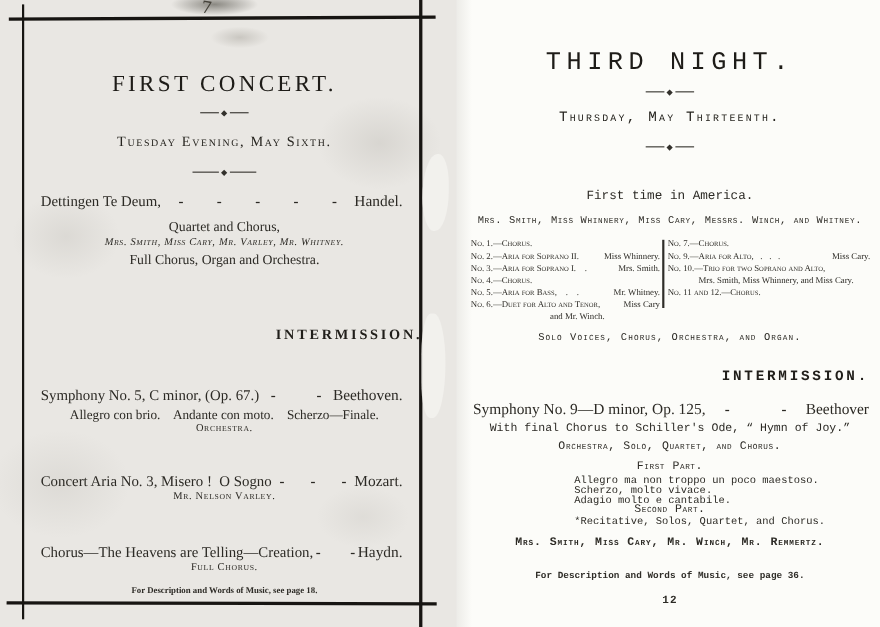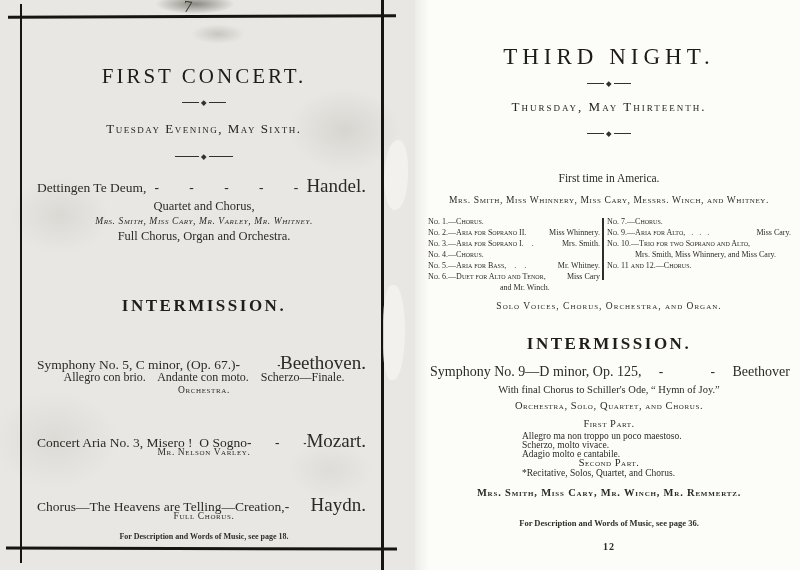--- a/index.html
+++ b/index.html
@@ -33,38 +33,38 @@
 
   .lp-block{position:absolute;left:24px;width:360px;text-align:center;}
   .lp-row{position:absolute;left:37px;width:329px;display:flex;align-items:baseline;}
 
   
   .right-page{
     position:absolute;left:415px;top:0;width:385px;height:570px;
     background:#fcfcf9;
     background-image:linear-gradient(90deg, rgba(190,187,180,.25) 0px, rgba(190,187,180,0) 14px);
   }
-  .rp-block{position:absolute;left:13px;width:362px;text-align:center;}
+  .rp-block{position:absolute;left:13px;width:362px;text-align:center;font-family:Liberation Mono, monospace;}
   .rp-row{position:absolute;left:15px;width:360px;display:flex;align-items:baseline;}
 
   
   .page-title{font-size:21px;letter-spacing:3px;color:#1e1c18;}
   .rp-title{font-size:23px;letter-spacing:5px;}
   .date-line{font-variant:small-caps;font-size:13px;letter-spacing:1.5px;color:#26241f;}
   .divider{display:flex;align-items:center;justify-content:center;gap:3px;}
   .divider .dl{width:17px;height:1.4px;background:#33312c;}
   .divider .dd{width:3.5px;height:3.5px;background:#33312c;transform:rotate(45deg);}
   .work-title{font-size:13.5px;white-space:pre;}
   .rp .work-title{font-size:14px;}
   .work-dashes{flex:1;text-align:center;white-space:pre;font-size:13.5px;font-weight:bold;color:#2a2823;overflow:hidden;}
-  .work-composer{font-size:19px;}
+  .work-composer{font-size:14px;}
   .sub-roman{font-size:12.5px;}
   .sub-caps{font-variant:small-caps;font-size:9.5px;letter-spacing:.6px;}
   .sub-caps-lg{font-variant:small-caps;font-size:10.5px;letter-spacing:.6px;}
-  .intermission{font-size:17px;font-weight:bold;letter-spacing:2.5px;color:#201e1a;}
+  .intermission{font-size:13px;font-weight:bold;letter-spacing:2.5px;color:#201e1a;text-align:right;}
   .movements{font-size:12px;white-space:pre;}
   .footer-note{font-size:8.5px;font-weight:bold;color:#2f2d28;}
 
   
   .prog-col{position:absolute;font-size:8px;line-height:11px;}
   .prog-col-left{left:13px;top:216px;width:172px;text-align:right;}
   .prog-col-right{left:192px;top:216px;width:184px;}
   .prog-divider{position:absolute;left:187px;top:218px;width:1.5px;height:62px;background:#2f2d29;}
   .prog-row{display:flex;justify-content:space-between;align-items:baseline;}
   .prog-label{font-variant:small-caps;white-space:pre;}

